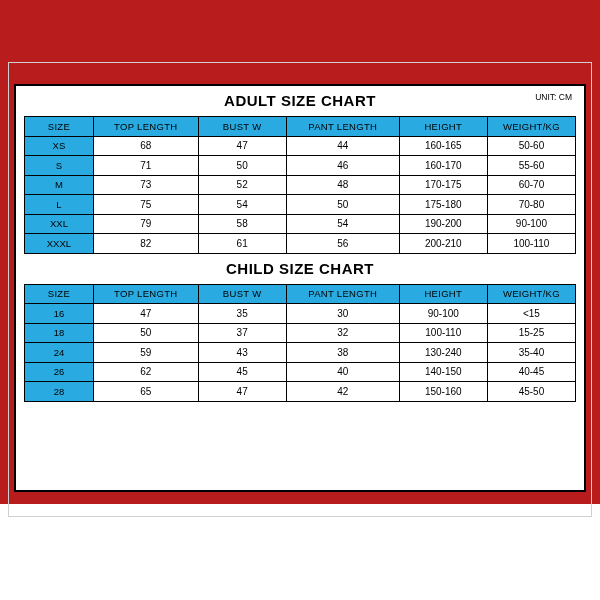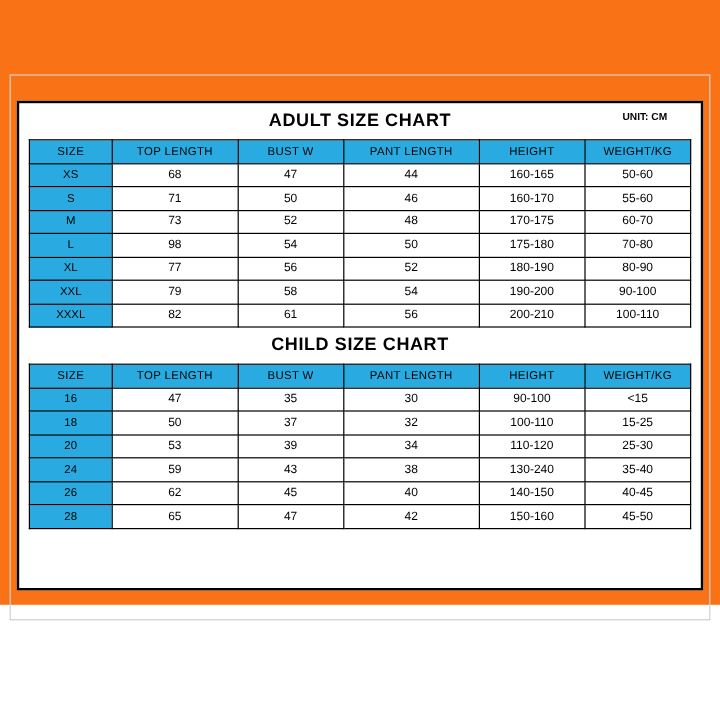--- a/index.html
+++ b/index.html
@@ -11,21 +11,21 @@
     width: 600px;
     height: 600px;
     font-family: "Liberation Sans", sans-serif;
     position: relative;
   }
   .page {
     position: absolute;
     left: 0; top: 0;
     width: 600px;
     height: 504px;
-    background: #f97316;
+    background: #b91c1c;
   }
   
   .sheet-border {
     position: absolute;
     left: 8px;
     top: 62px;
     width: 584px;
     height: 455px;
     border: 1px solid #cfcfcf;
     box-sizing: border-box;
@@ -51,24 +51,24 @@
   .chart-title {
     text-align: center;
     font-size: 15px;
     font-weight: bold;
     letter-spacing: 0.5px;
     line-height: 30px;
     color: #000;
   }
   .unit-label {
     position: absolute;
-    right: 20px;
+    right: 4px;
     top: 6px;
     font-size: 8.5px;
-    font-weight: bold;
+    font-weight: normal;
     color: #000;
   }
   table.size-table {
     border-collapse: collapse;
     width: 100%;
     table-layout: fixed;
   }
   table.size-table th,
   table.size-table td {
     border: 1px solid #000000;
@@ -153,33 +153,25 @@
           <tr>
             <td class="size-cell">M</td>
             <td>73</td>
             <td>52</td>
             <td>48</td>
             <td>170-175</td>
             <td>60-70</td>
           </tr>
           <tr>
             <td class="size-cell">L</td>
-            <td>98</td>
+            <td>75</td>
             <td>54</td>
             <td>50</td>
             <td>175-180</td>
             <td>70-80</td>
-          </tr>
-          <tr>
-            <td class="size-cell">XL</td>
-            <td>77</td>
-            <td>56</td>
-            <td>52</td>
-            <td>180-190</td>
-            <td>80-90</td>
           </tr>
           <tr>
             <td class="size-cell">XXL</td>
             <td>79</td>
             <td>58</td>
             <td>54</td>
             <td>190-200</td>
             <td>90-100</td>
           </tr>
           <tr>
@@ -229,28 +221,20 @@
           </tr>
           <tr>
             <td class="size-cell">18</td>
             <td>50</td>
             <td>37</td>
             <td>32</td>
             <td>100-110</td>
             <td>15-25</td>
           </tr>
           <tr>
-            <td class="size-cell">20</td>
-            <td>53</td>
-            <td>39</td>
-            <td>34</td>
-            <td>110-120</td>
-            <td>25-30</td>
-          </tr>
-          <tr>
             <td class="size-cell">24</td>
             <td>59</td>
             <td>43</td>
             <td>38</td>
             <td>130-240</td>
             <td>35-40</td>
           </tr>
           <tr>
             <td class="size-cell">26</td>
             <td>62</td>

